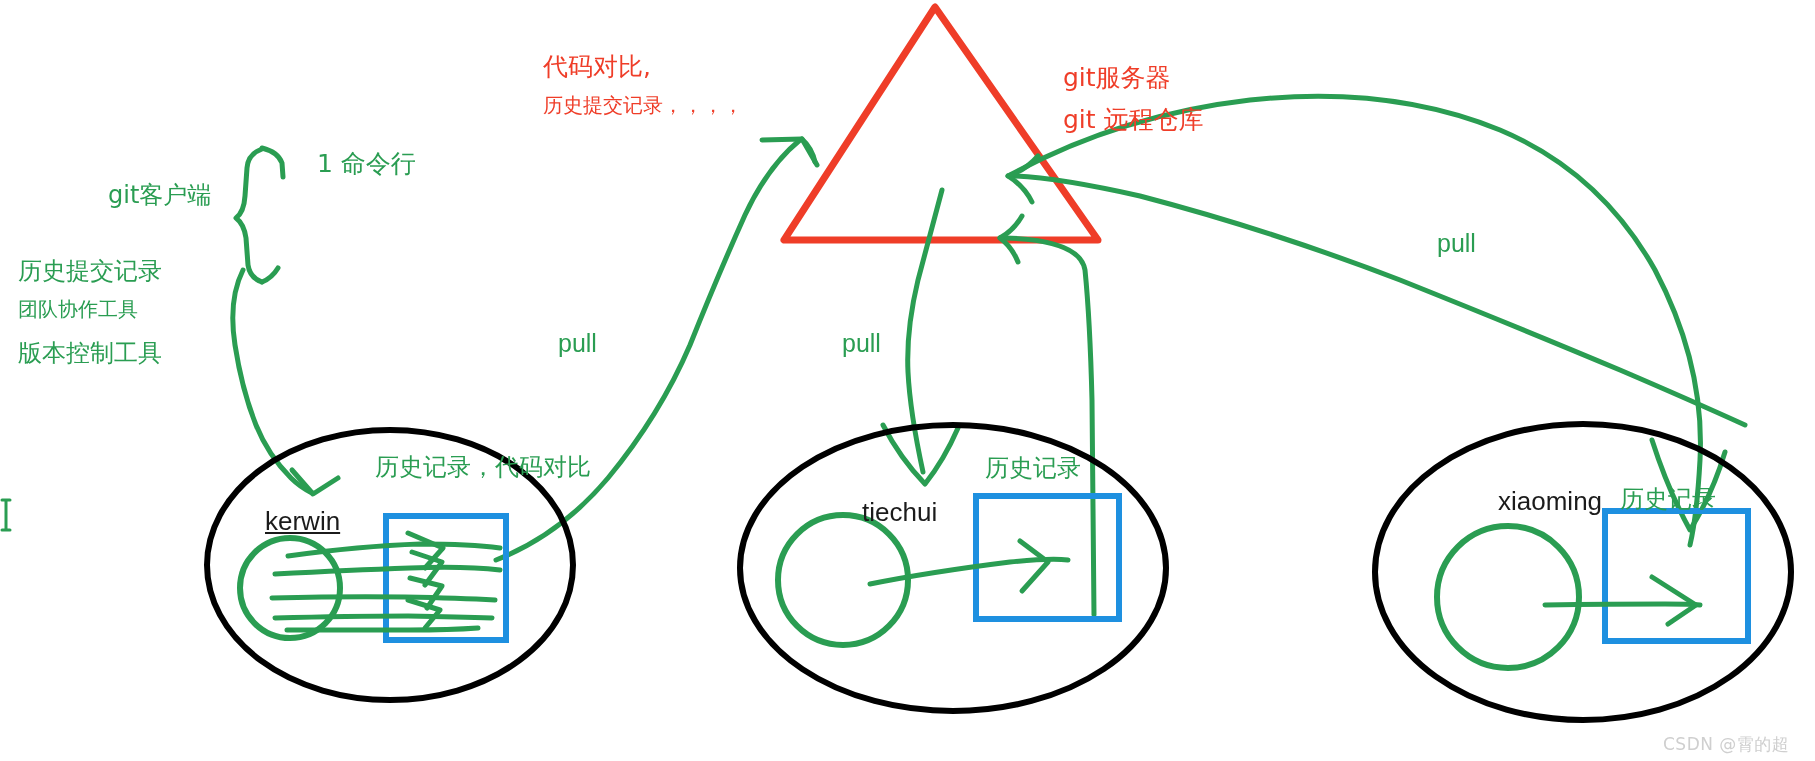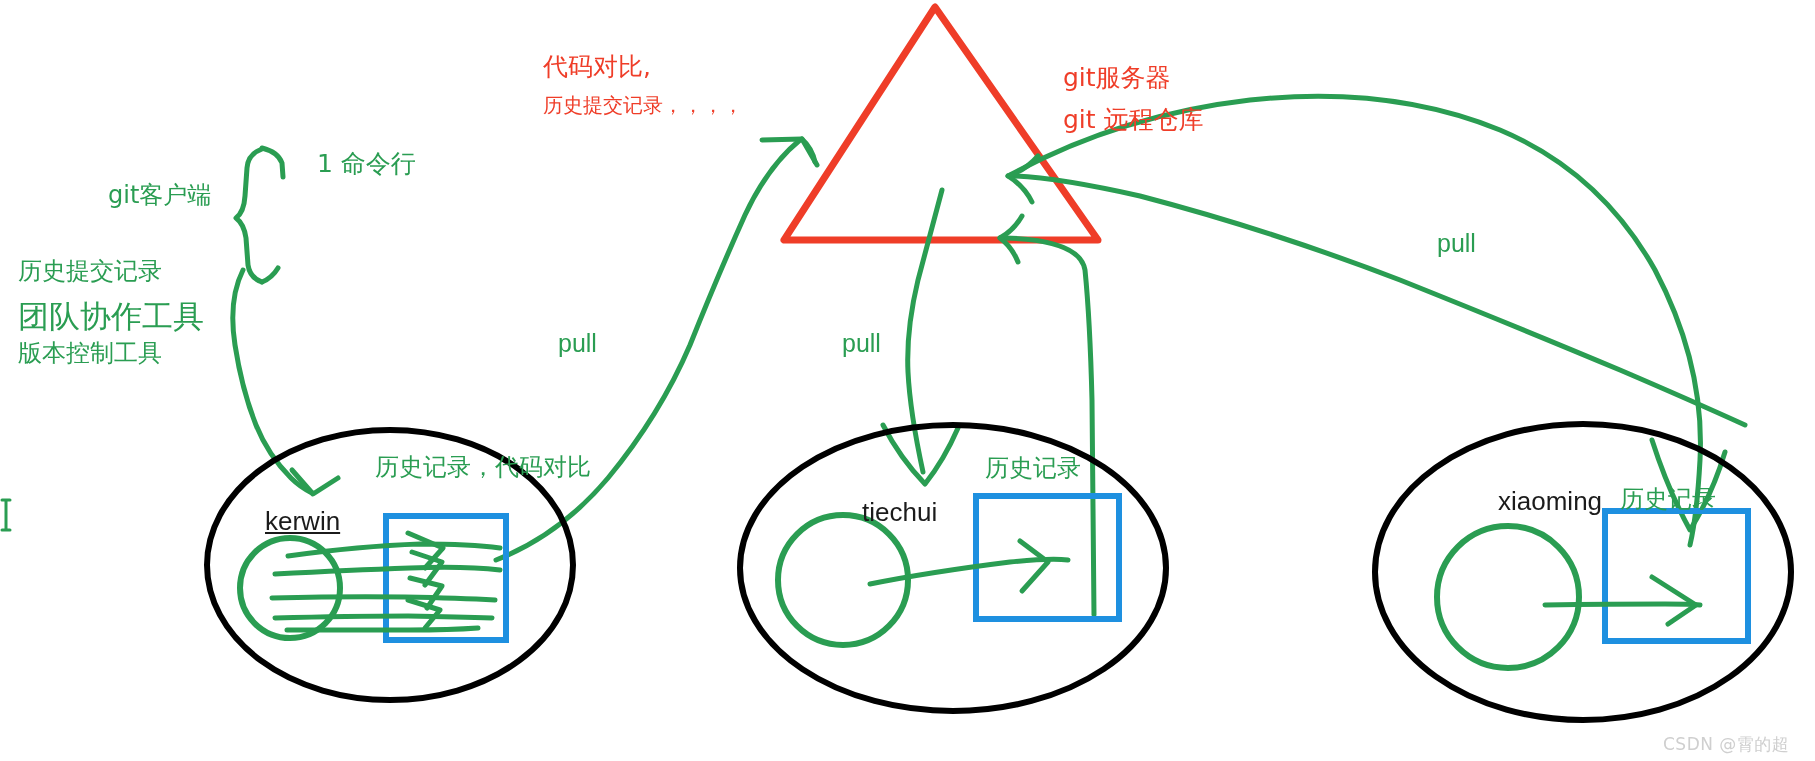--- a/index.html
+++ b/index.html
@@ -144,21 +144,21 @@
 
   </svg>
 
   <div class="lbl green cn" style="left:108px; top:180px; font-size:24px;">git客户端</div>
 
   <div class="lbl green cn" style="left:292px; top:148px; font-size:25px;margin-left:25px;">1 命令行</div>
 
 
   <div class="lbl green cn" style="left:18px; top:256px; font-size:24px;">历史提交记录</div>
 
-  <div class="lbl green cn" style="left:18px; top:297px; font-size:31px;">团队协作工具</div>
+  <div class="lbl green cn" style="left:18px; top:297px; font-size:20px;">团队协作工具</div>
 
   <div class="lbl green cn" style="left:18px; top:338px; font-size:24px;">版本控制工具</div>
 
   <div class="lbl red cn" style="left:543px; top:51px; font-size:25px;">代码对比,</div>
 
   <div class="lbl red cn" style="left:543px; top:93px; font-size:20px;">历史提交记录，，，，</div>
 
   <div class="lbl red cn" style="left:1063px; top:62px; font-size:25px;text-align:center;">git服务器</div>
 
   <div class="lbl red cn" style="left:1063px; top:104px; font-size:25px;">git 远程仓库</div>

